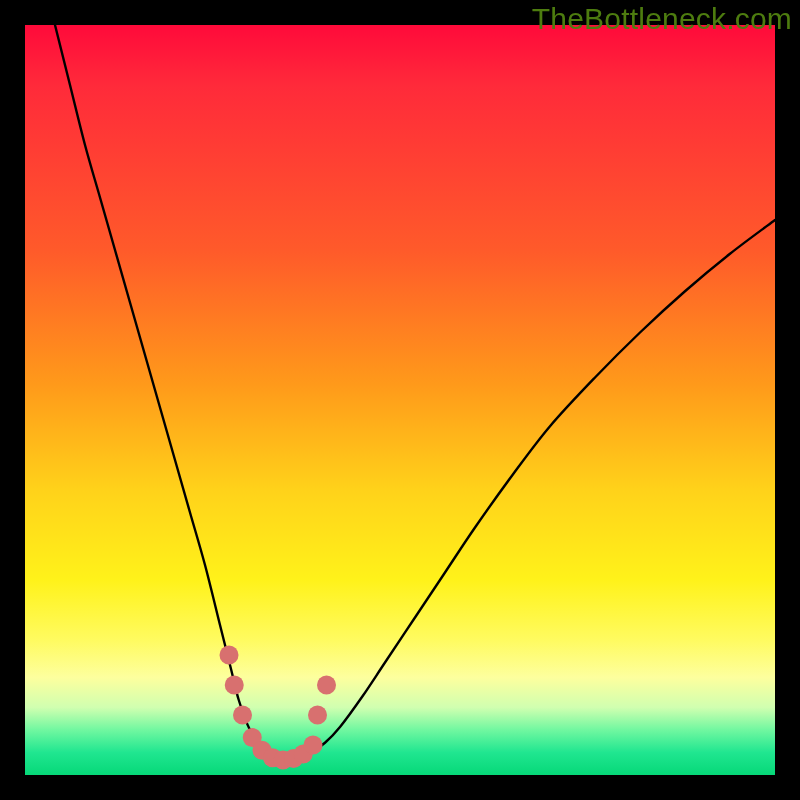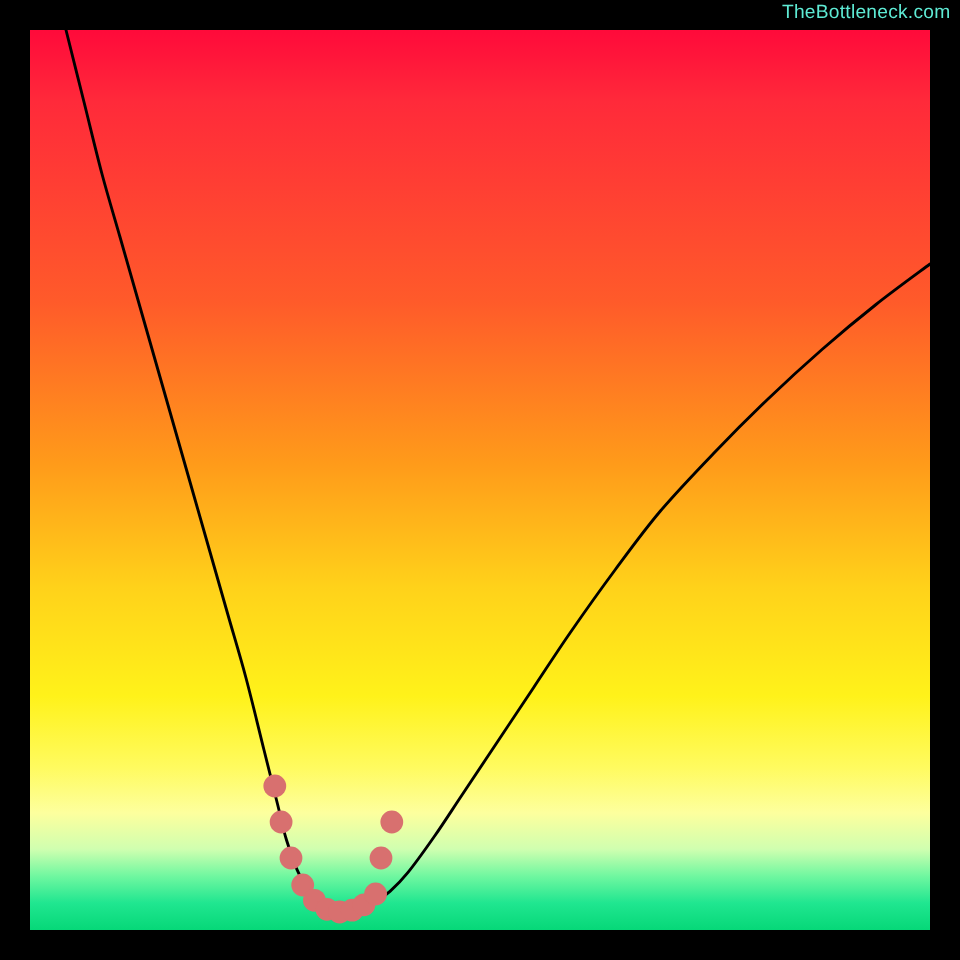--- a/index.html
+++ b/index.html
@@ -37,22 +37,22 @@
       #d0ffb0 91%,
       #70f7a0 94%,
       #20e690 97%,
       #06d878 100%
     );
   }
   .watermark {
     position: absolute;
     top: 2px;
     right: 8px;
-    color: #5eead4;
-    font-size: 16px;
+    color: #4d7c0f;
+    font-size: 30px;
     letter-spacing: 0.2px;
     user-select: none;
     font-weight: 500;
   }
   svg.curve {
     position: absolute;
     left: 0;
     top: 0;
     width: 750px;
     height: 750px;

